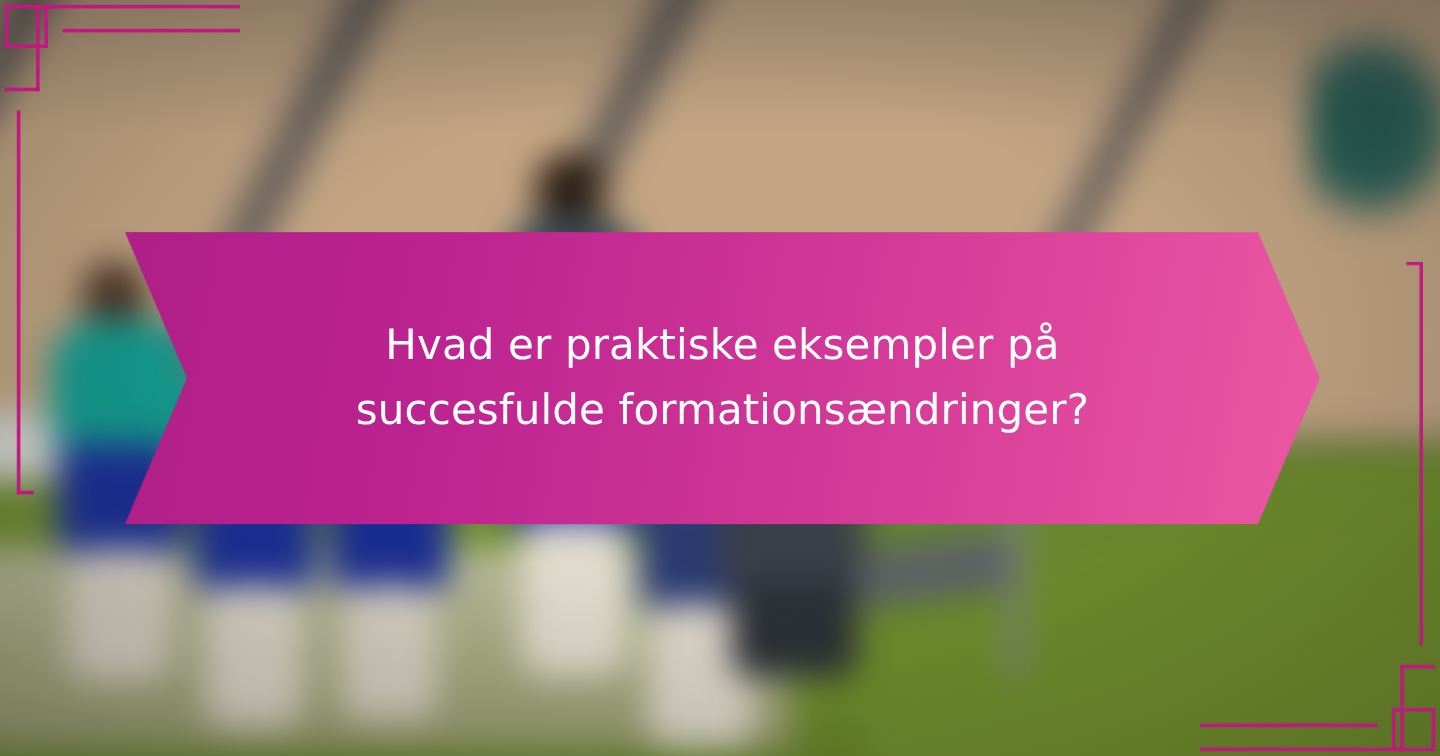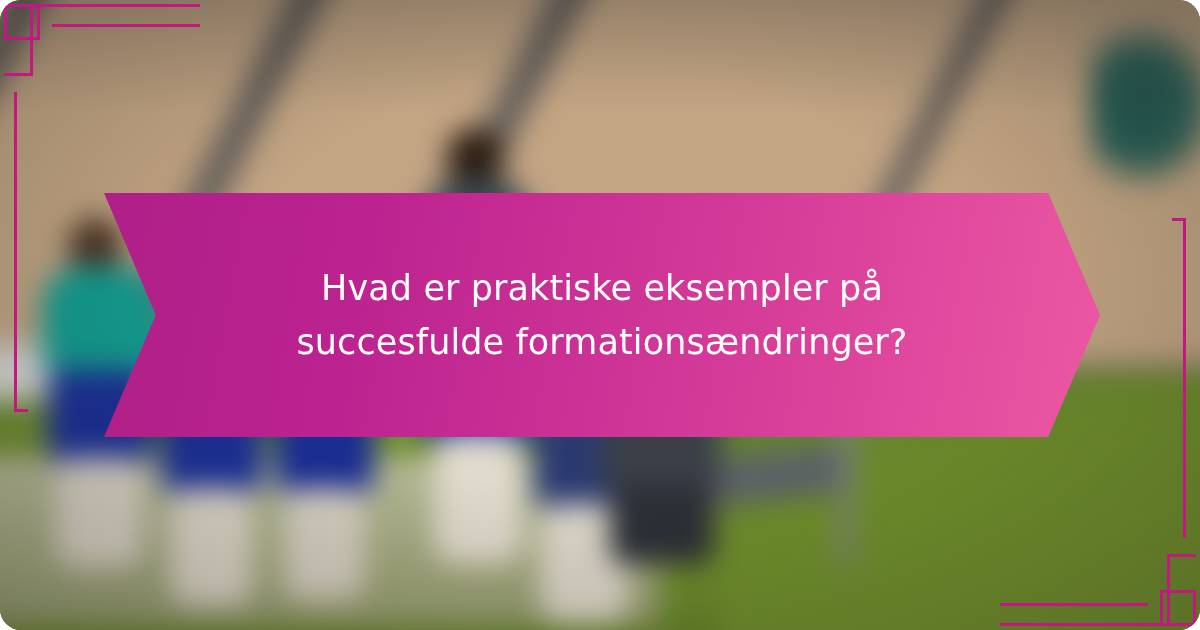--- a/index.html
+++ b/index.html
@@ -8,21 +8,20 @@
     width:1200px; height:630px;
     overflow:hidden;
     font-family:"DejaVu Sans", sans-serif;
   }
 
   #stage {
     position:relative;
     width:1200px; height:630px;
     overflow:hidden;
     background:#6d6a5e;
-    border-radius:21px;
   }
 
   
   .bg-photo {
     position:absolute;
     left:-40px; top:-40px;
     width:1280px; height:710px;
     overflow:hidden;
     filter: blur(14px) saturate(1.05);
   }

